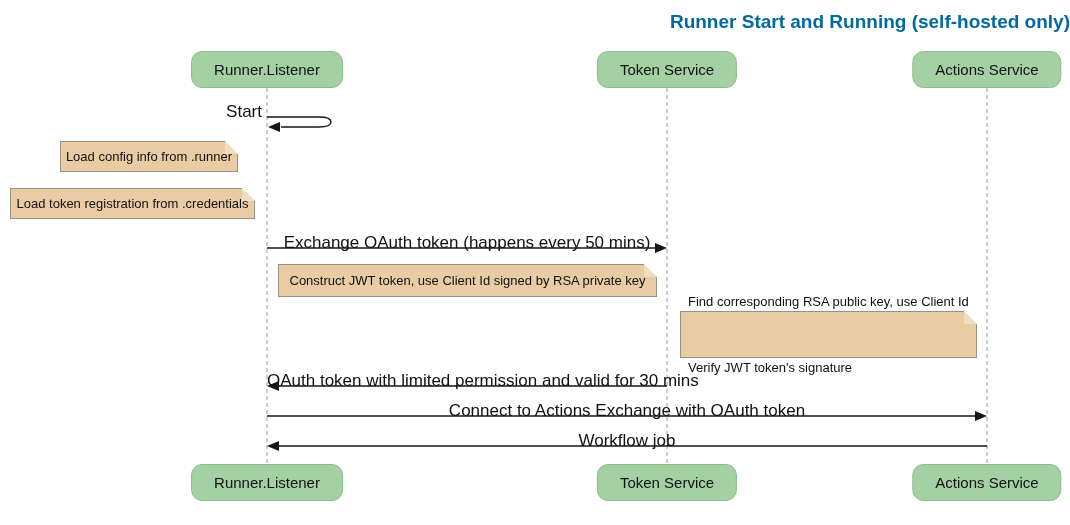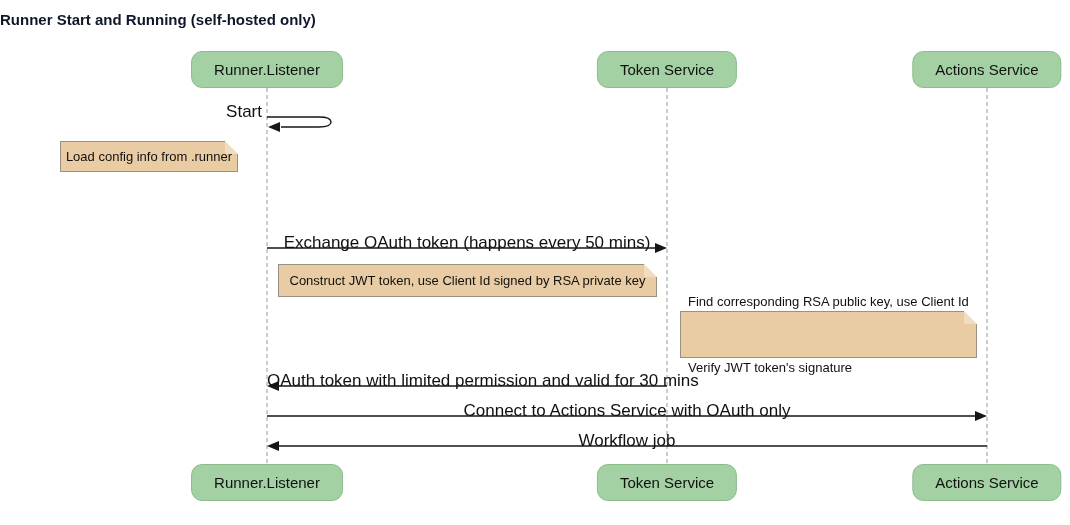--- a/index.html
+++ b/index.html
@@ -13,24 +13,24 @@
     width: 1070px;
     height: 525px;
     background: #ffffff;
     overflow: hidden;
   }
   .title {
     position: absolute;
     top: 11px;
     left: 0;
     width: 1070px;
-    text-align: left;
-    font-size: 15px;
+    text-align: right;
+    font-size: 19px;
     font-weight: bold;
-    color: #0f172a;
+    color: #0369a1;
   }
   .overlay {
     position: absolute;
     top: 0;
     left: 0;
   }
   .lifeline {
     stroke: #999999;
     stroke-width: 1;
     stroke-dasharray: 4 3;
@@ -128,28 +128,32 @@
     <polygon class="arrowhead" points="267,446 279,441 279,451"></polygon>
   </svg>
 
   <div class="participant top" style="left:267px;">Runner.Listener</div>
   <div class="participant top" style="left:667px;">Token Service</div>
   <div class="participant top" style="left:987px;">Actions Service</div>
 
   <div class="msg-label" style="left:190px; top:102px; width:72px; text-align:right;">Start</div>
   <div class="msg-label" style="left:267px; top:233px; width:400px; text-align:center;">Exchange OAuth token (happens every 50 mins)</div>
   <div class="msg-label" style="left:267px; top:371px; width:400px; text-align:center;">OAuth token with limited permission and valid for 30 mins</div>
-  <div class="msg-label" style="left:267px; top:401px; width:720px; text-align:center;">Connect to Actions Service with OAuth only</div>
+  <div class="msg-label" style="left:267px; top:401px; width:720px; text-align:center;">Connect to Actions Exchange with OAuth token</div>
   <div class="msg-label" style="left:267px; top:431px; width:720px; text-align:center;">Workflow job</div>
 
   <div class="note" style="left:60px; top:141px; width:178px; height:31px;">
     <span class="fold"></span>
     <span>Load config info from .runner</span>
   </div>
 
+  <div class="note" style="left:10px; top:188px; width:245px; height:31px;">
+    <span class="fold"></span>
+    <span>Load token registration from .credentials</span>
+  </div>
 
   <div class="note" style="left:278px; top:264px; width:379px; height:33px;">
     <span class="fold"></span>
     <span>Construct JWT token, use Client Id signed by RSA private key</span>
   </div>
 
   <div class="note multiline" style="left:680px; top:311px; width:297px; height:47px;">
     <span class="fold"></span>
     <span>Find corresponding RSA public key, use Client Id</span>
     <span>Verify JWT token's signature</span>

